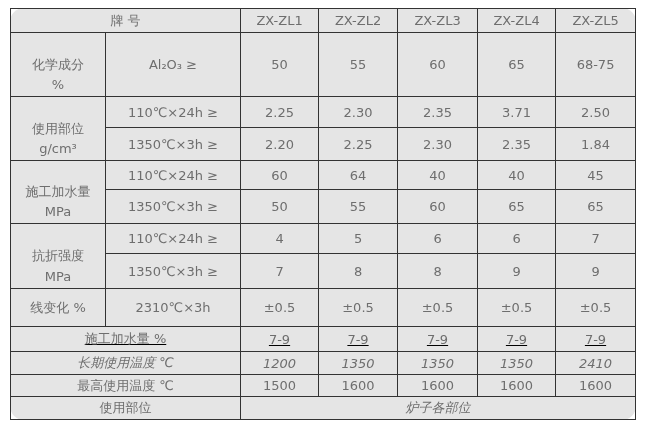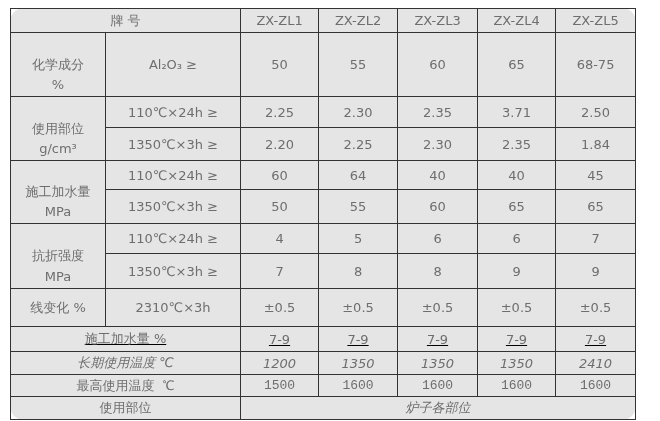--- a/index.html
+++ b/index.html
@@ -35,21 +35,21 @@
   tr.r2  { height: 64px; }
   tr.r3  { height: 31px; }
   tr.r4  { height: 33px; }
   tr.r5  { height: 29px; }
   tr.r6  { height: 34px; }
   tr.r7  { height: 30px; }
   tr.r8  { height: 35px; }
   tr.r9  { height: 38px; }
   tr.r10 { height: 25px; text-decoration: underline; }
   tr.r11 { height: 23px; font-style: italic; }
-  tr.r12 { height: 22px; font-family: Liberation Mono, monospace; }
+  tr.r12 { height: 22px; }
   tr.r13 { height: 23px; }
 
   
   td.lbl { padding-right: 36px; }
 
   
   td.name {
     position: relative;
     vertical-align: top;
     padding-top: 4px;

